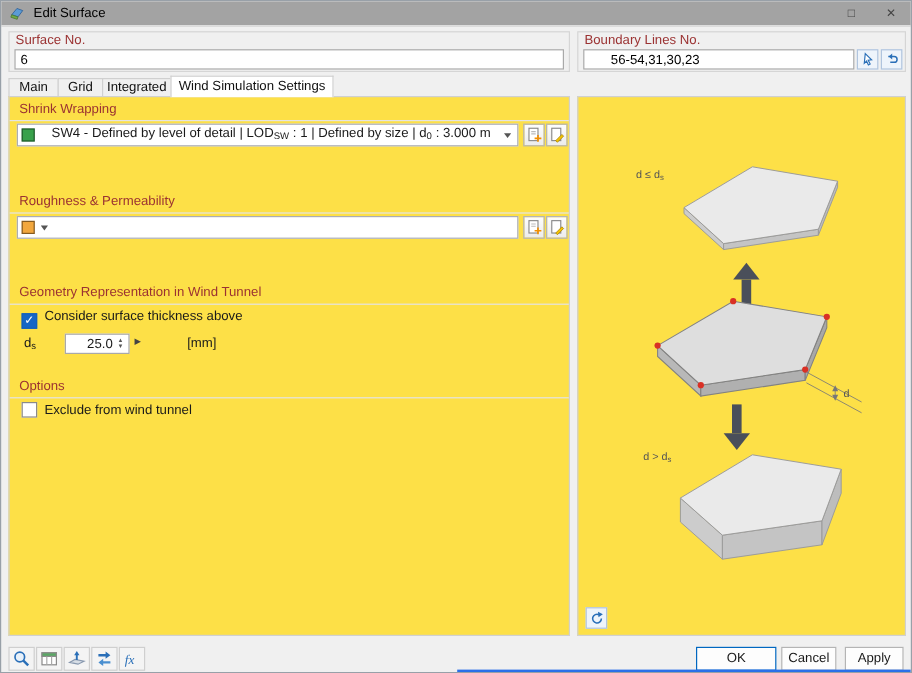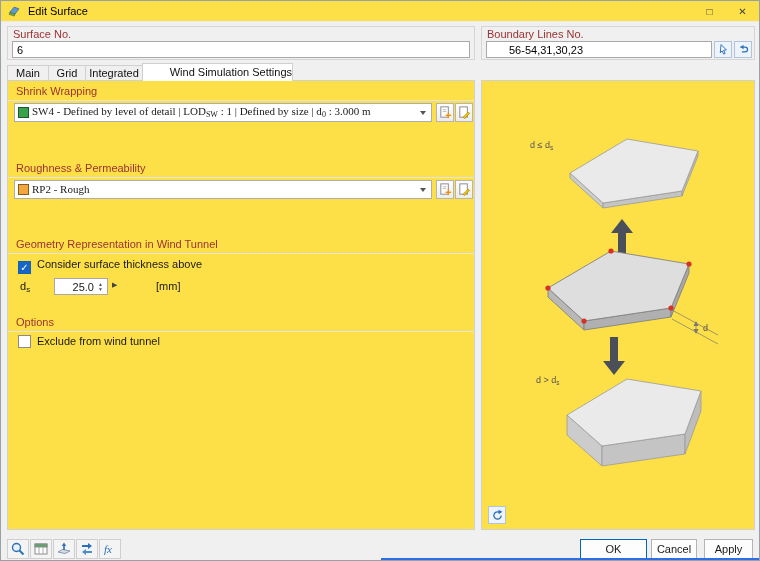--- a/index.html
+++ b/index.html
@@ -2,21 +2,21 @@
 <html><head>
 <meta charset="utf-8">
 <style>
   * { box-sizing: border-box; margin: 0; padding: 0; }
   html,body { width: 760px; height: 561px; }
   body { font-family: "Liberation Sans", sans-serif; font-size: 11px; color: #1a1a1a; background:#fff; }
 
   .dialog { position: relative; width: 760px; height: 561px; background: #f0f0f0; border: 1px solid #98a0a8; overflow: hidden; }
 
   
-  .titlebar { position:absolute; left:0; top:0; right:0; height:21px; background:#fde047; border-bottom:1px solid #ececec; display:flex; align-items:center; }
+  .titlebar { position:absolute; left:0; top:0; right:0; height:21px; background:#a3a3a3; border-bottom:1px solid #ececec; display:flex; align-items:center; }
   .app-icon { width:14px; height:14px; margin:0 6px 0 7px; display:inline-flex; }
   .title { font-size:11px; color:#000; }
   .win-controls { margin-left:auto; display:flex; height:100%; }
   .win-btn { width:33px; height:100%; display:flex; align-items:center; justify-content:center; font-size:10px; color:#444; cursor:default; }
 
   
   .grp { position:absolute; top:25px; height:34px; border:1px solid #d5d5d5; }
   .grp-label { position:absolute; left:5px; top:1px; color:#9b3232; white-space:nowrap; }
   .grp-input { position:absolute; left:4px; top:14px; height:17px; border:1px solid #a9a9a9; background:#fff; font-family:"Liberation Sans",sans-serif; font-size:11px; padding:0 4px; width:calc(100% - 8px); }
   .grp-boundary .grp-input { width:calc(100% - 46px);padding-left:22px; }
@@ -29,21 +29,21 @@
 
   
   .panel { position:absolute; top:79px; height:450px; background:#fde047; border:1px solid #d0d0d0; z-index:2; }
   .panel-left { left:6px; width:468px; }
   .panel-right { left:480px; width:274px; }
 
   .sec-title { position:absolute; left:0; right:0; color:#9b3232; padding:0 0 3px 8px; border-bottom:1px solid #e4e4e4; white-space:nowrap; }
 
   .combo { position:absolute; height:19px; border:1px solid #abadb3; background:#fff; display:flex; align-items:center; padding-left:3px; cursor:default; }
   .swatch { width:11px; height:11px; border:1px solid rgba(0,0,0,0.45); flex:none; }
-  .combo-text { margin-left:3px; white-space:nowrap; overflow:hidden; flex:1; line-height:17px;font-family:Liberation Serif, serif; }
+  .combo-text { margin-left:14px; white-space:nowrap; overflow:hidden; flex:1; line-height:17px; }
   .combo-arrow { width:16px; align-self:stretch; display:flex; align-items:center; justify-content:center; flex:none; }
   .tri-down { width:0; height:0; border-left:3.5px solid transparent; border-right:3.5px solid transparent; border-top:4px solid #555; }
   .sub { font-size:8px; vertical-align:-2px; }
 
   .mini-btn { position:absolute; width:18px; height:19px; border:1px solid #b5b5b5; background:linear-gradient(#fdfdfd,#ececec); display:flex; align-items:center; justify-content:center; }
 
   .cb { display:inline-block; width:13px; height:13px; border:1px solid #8a8a8a; background:#fff; vertical-align:-3px; text-align:center; line-height:12px; font-size:10px; cursor:default; }
   .cb.checked { background:#1666c5; border-color:#1460b8; color:#fff; }
   .cb-label { margin-left:6px; }
 
@@ -98,21 +98,21 @@
       <svg width="13" height="13" viewBox="0 0 16 16">
         <path d="M4,5 H10 a3,3 0 0 1 0,6 H6" fill="none" stroke="#2a6fb8" stroke-width="1.5"></path>
         <polygon points="4.5,5 8,2 8,8" fill="#2a6fb8"></polygon>
       </svg>
     </div>
   </div>
 
   <div class="tab inactive" style="left:6px; width:42px;">Main</div>
   <div class="tab inactive" style="left:47px; width:38px;">Grid</div>
   <div class="tab inactive" style="left:84px; width:58px;">Integrated</div>
-  <div class="tab active" style="left:141px; width:151px;text-align:right;">Wind Simulation Settings</div>
+  <div class="tab active" style="left:141px; width:136px;">Wind Simulation Settings</div>
 
   <div class="panel panel-left">
 
     <div class="sec-title" style="top:4px;">Shrink Wrapping</div>
     <div class="combo" style="left:6px; top:22px; width:418px;">
       <span class="swatch" style="background-color: rgb(56, 161, 75);"></span>
       <span class="combo-text"><span>SW4 - Defined by level of detail | LOD</span><span class="sub">SW</span><span> : 1 | Defined by size | d</span><span class="sub">0</span><span> : 3.000 m</span></span>
       <span class="combo-arrow">
           <span class="tri-down"></span>
         </span>
@@ -131,21 +131,20 @@
     <div class="mini-btn" style="left:447px; top:22px;">
       <svg width="15" height="15" viewBox="0 0 16 16">
         <rect x="3" y="2" width="8" height="11" fill="#fff" stroke="#888"></rect>
         <polygon points="6.5,13 12,7.5 13.5,9 8,14.5" fill="#f5c400" stroke="#a88200" stroke-width="0.7"></polygon>
       </svg>
     </div>
 
     <div class="sec-title" style="top:81px;">Roughness &amp; Permeability</div>
     <div class="combo" style="left:6px; top:99px; width:418px;">
       <span class="swatch" style="background-color: rgb(242, 167, 61);"></span>
-      <span class="combo-text">RP2 - Rough</span>
       <span class="combo-arrow">
           <span class="tri-down"></span>
         </span>
     </div>
     <div class="mini-btn" style="left:428px; top:99px;">
       <svg width="15" height="15" viewBox="0 0 16 16">
         <rect x="3" y="2" width="8" height="11" fill="#fff" stroke="#888"></rect>
         <line x1="5" y1="5" x2="9" y2="5" stroke="#bbb"></line>
         <line x1="5" y1="7" x2="9" y2="7" stroke="#bbb"></line>
         <g stroke="#f39000" stroke-width="1.5">

